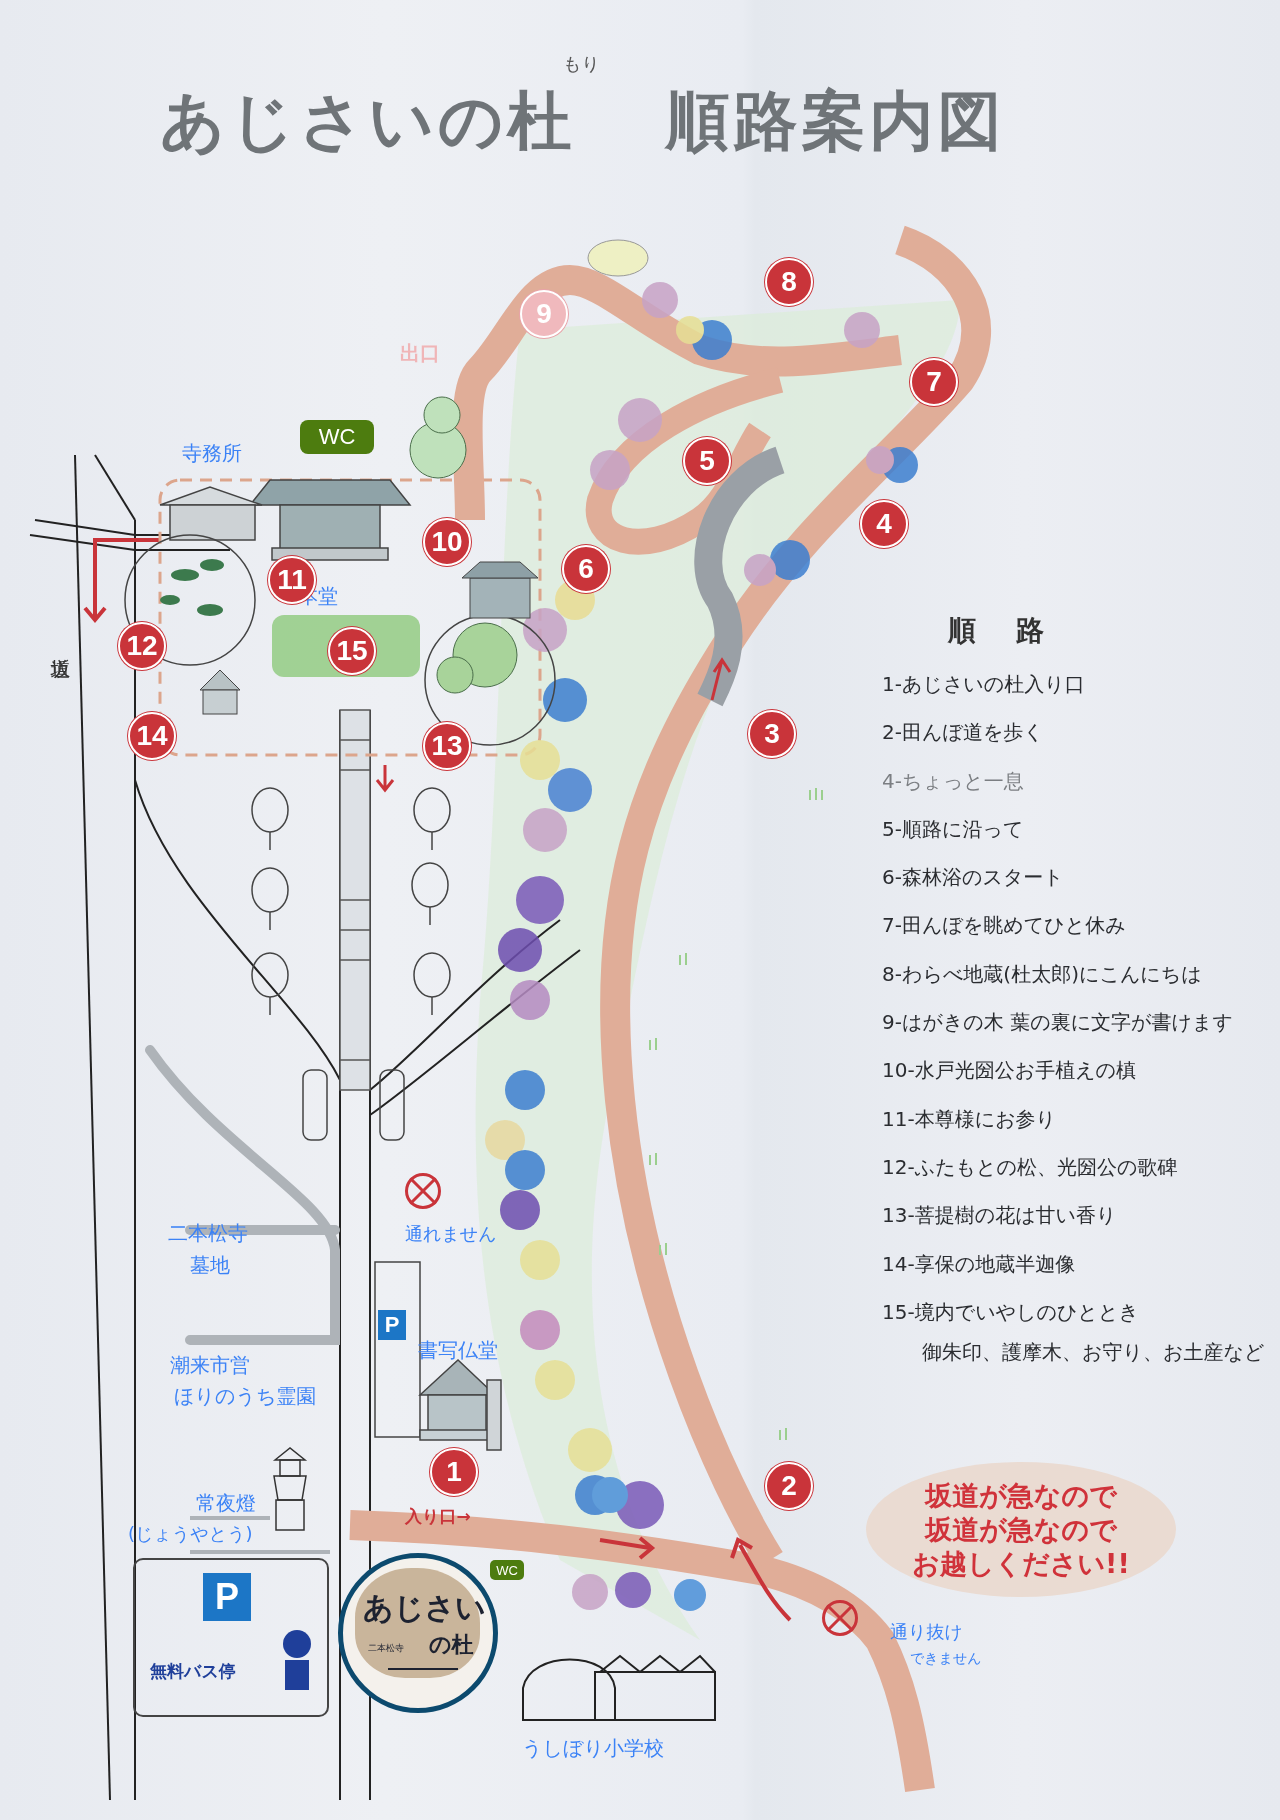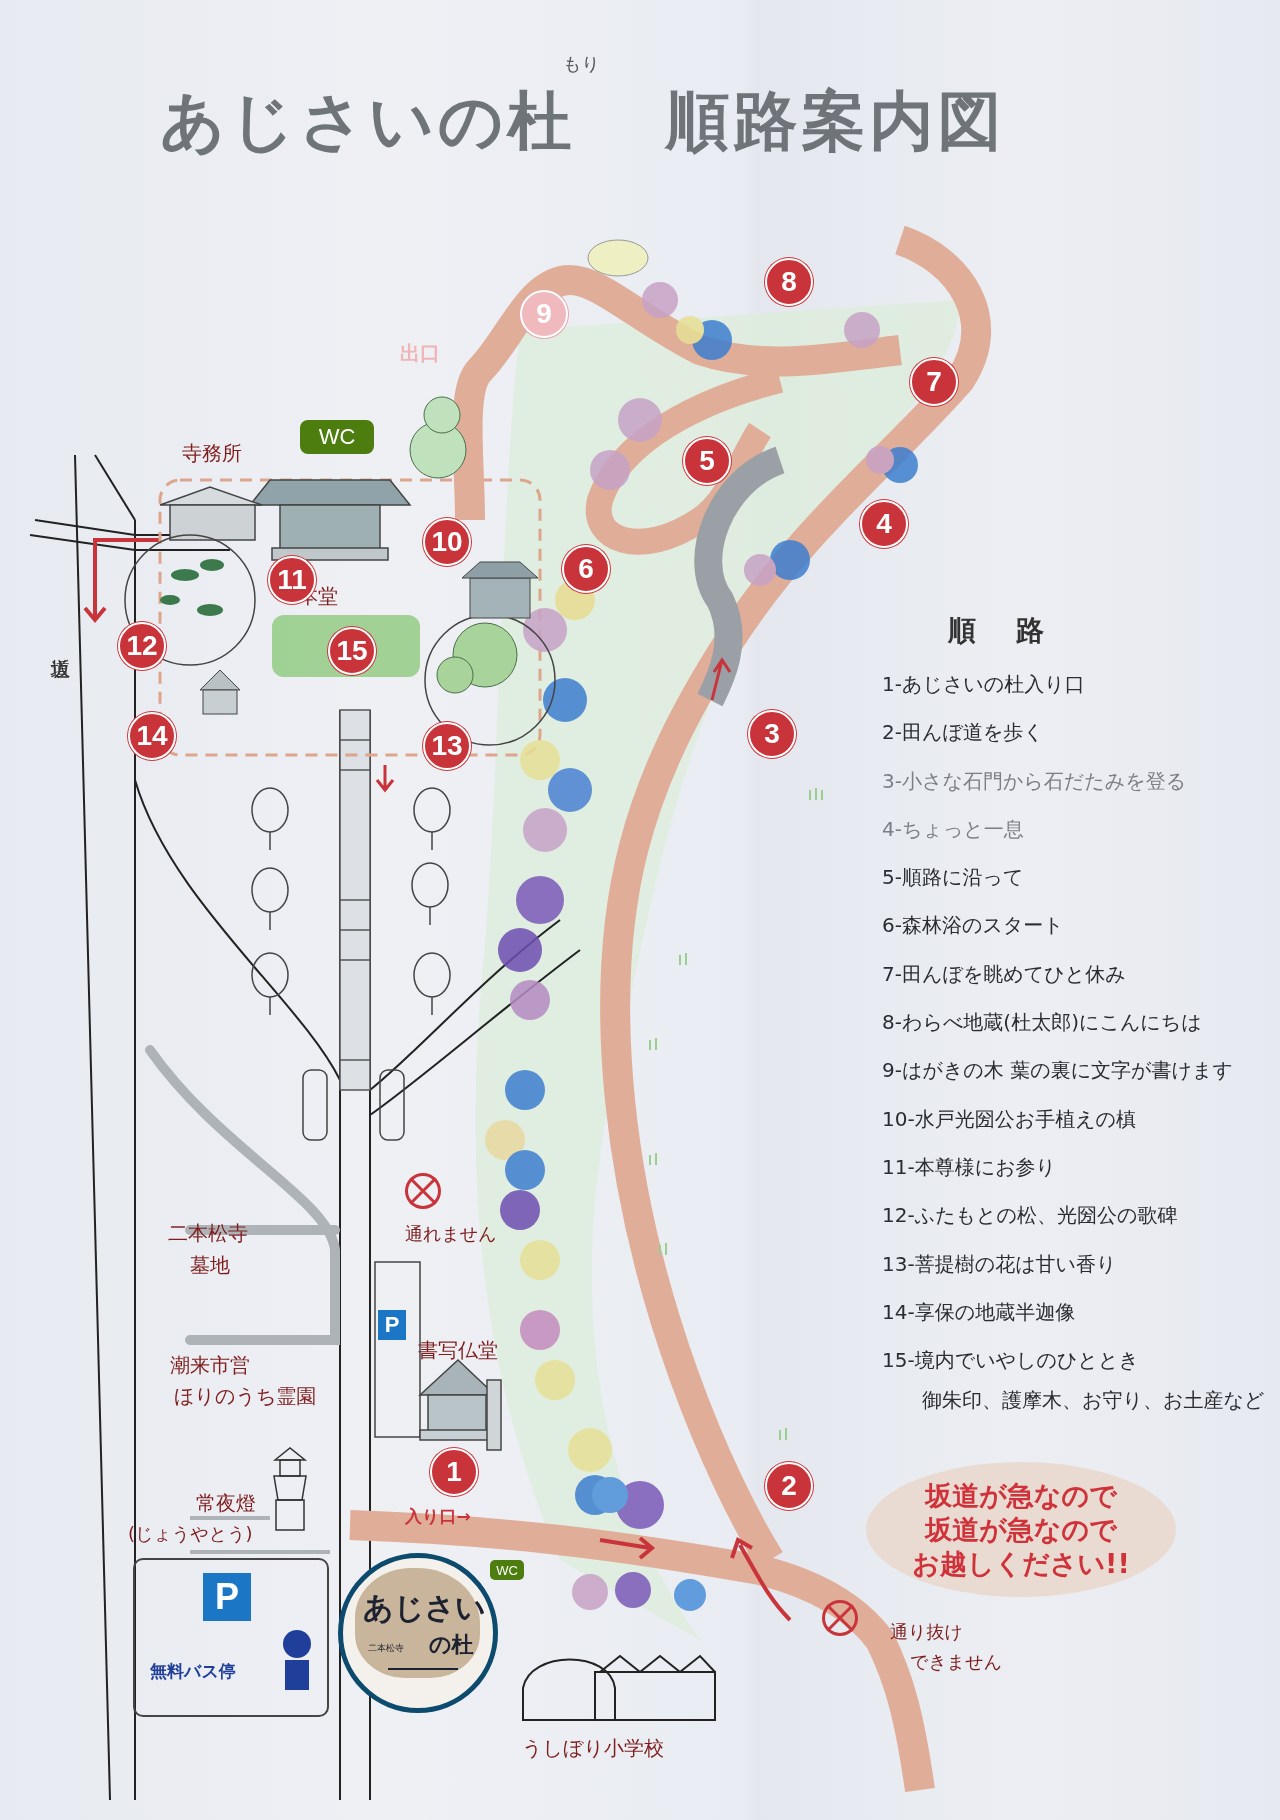--- a/index.html
+++ b/index.html
@@ -17,21 +17,21 @@
   .ruby { left:563px; top:52px; font-size:18px; color:#555; }
   svg.map { position:absolute; left:0; top:0; }
   .marker {
     position:absolute; width:44px; height:44px; border-radius:50%;
     background:#c9343a; color:#fff; font-weight:bold; font-size:28px;
     display:flex; align-items:center; justify-content:center;
     border:2px solid #fff; box-shadow:0 0 0 1px #c9343a;
     font-family:"Liberation Sans", sans-serif;
   }
   .marker.faded { background:#f0b9bd; color:#fff; box-shadow:0 0 0 1px #e8a3a8; }
-  .label { position:absolute; font-size:20px; color:#7f1d1d; white-space:nowrap; }
+  .label { position:absolute; font-size:20px; color:#3b82f6; white-space:nowrap; }
   .vlabel { position:absolute; font-size:20px; color:#333; writing-mode:vertical-rl; }
   .wc {
     position:absolute; background:#4d7c0f; color:#fff; font-weight:normal;
     border-radius:8px; display:flex; align-items:center; justify-content:center;
     font-family:"Liberation Sans", sans-serif;
   }
   .pbox {
     position:absolute; background:#1c76c6; color:#fff; font-weight:bold;
     display:flex; align-items:center; justify-content:center;
     font-family:"Liberation Sans", sans-serif;
@@ -292,21 +292,21 @@
   <div class="sign-text1">あじさい</div>
   <div class="sign-text2">の杜</div>
   <div class="sign-small">二本松寺</div>
   <div class="abs" style="left:45px;top:110px;width:70px;height:2px;background:#1d2230;"></div>
 </div>
 
 <div class="wc" style="left:490px;top:1560px;width:34px;height:20px;font-size:13px;border-radius:5px;">WC</div>
 
 <div class="no-entry" style="left:822px;top:1600px;"></div>
 <div class="label" style="left:890px;top:1620px;font-size:18px;">通り抜け</div>
-<div class="label" style="left:910px;top:1650px;font-size:18px;">できません</div>
+<div class="label" style="left:910px;top:1650px;font-size:14px;">できません</div>
 
 <div class="label" style="left:522px;top:1735px;">うしぼり小学校</div>
 
 <div class="marker" style="left:430px;top:1448px;">1</div>
 <div class="marker" style="left:765px;top:1462px;">2</div>
 <div class="marker" style="left:748px;top:710px;">3</div>
 <div class="marker" style="left:860px;top:500px;">4</div>
 <div class="marker" style="left:683px;top:437px;">5</div>
 <div class="marker" style="left:562px;top:545px;">6</div>
 <div class="marker" style="left:910px;top:358px;">7</div>
@@ -316,21 +316,20 @@
 <div class="marker" style="left:268px;top:556px;">11</div>
 <div class="marker" style="left:118px;top:622px;">12</div>
 <div class="marker" style="left:423px;top:722px;">13</div>
 <div class="marker" style="left:128px;top:712px;">14</div>
 <div class="marker" style="left:328px;top:627px;">15</div>
 
 <div class="legend">
   <div class="legend-title">順路</div>
   <div class="legend-item">1-あじさいの杜入り口</div>
   <div class="legend-item">2-田んぼ道を歩く</div>
-  <div class="legend-item faded">3-小さな石門から石だたみを登る</div>
   <div class="legend-item faded">4-ちょっと一息</div>
   <div class="legend-item">5-順路に沿って</div>
   <div class="legend-item">6-森林浴のスタート</div>
   <div class="legend-item">7-田んぼを眺めてひと休み</div>
   <div class="legend-item">8-わらべ地蔵(杜太郎)にこんにちは</div>
   <div class="legend-item">9-はがきの木 葉の裏に文字が書けます</div>
   <div class="legend-item">10-水戸光圀公お手植えの槙</div>
   <div class="legend-item">11-本尊様にお参り</div>
   <div class="legend-item">12-ふたもとの松、光圀公の歌碑</div>
   <div class="legend-item">13-菩提樹の花は甘い香り</div>

